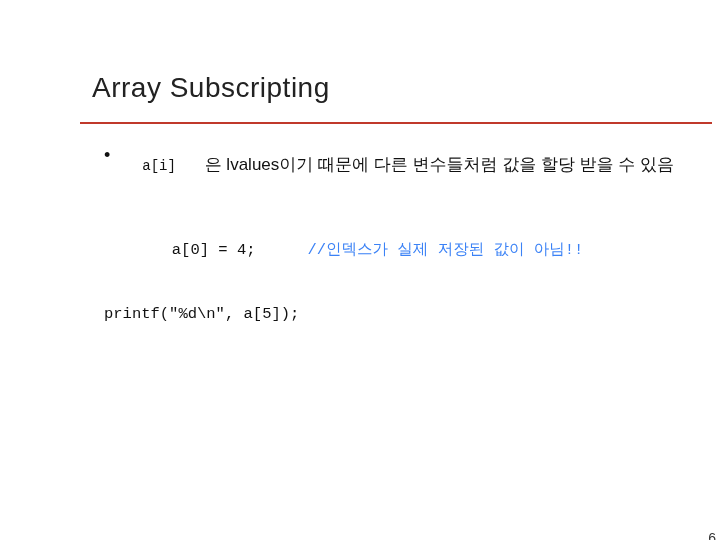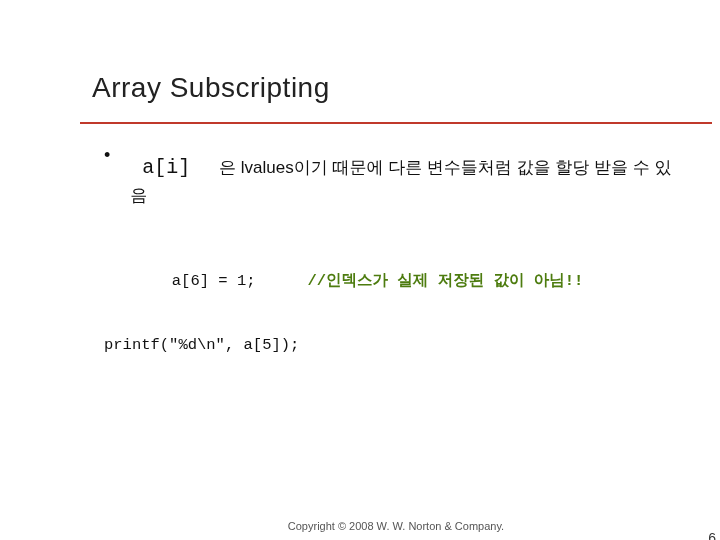--- a/index.html
+++ b/index.html
@@ -71,22 +71,21 @@
       margin-left: 24px;
       margin-top: 20px;
     }
 
     .code-line {
       display: block;
       white-space: pre;
     }
 
     .comment-text {
-      color: #4d7c0f;
-      font-weight: bold;
+      color: #3b82f6;
     }
 
     .footer {
       position: absolute;
       bottom: 18px;
       left: 0;
       right: 0;
       text-align: center;
     }
 
@@ -99,21 +98,21 @@
     .slide-number {
       position: absolute;
       bottom: 18px;
       right: 28px;
       font-size: 14px;
       color: #333333;
     }
 
     .keyword {
       font-family: 'Courier New', Courier, monospace;
-      font-size: 20px;
+      font-size: 14px;
       text-align: right;
     }
   </style>
 </head>
 <body>
 
 <div class="slide-container">
 
   <div class="title-area">
     <h1 class="slide-title">Array Subscripting</h1>
@@ -123,26 +122,25 @@
     <div class="bullet-item">
       <span class="bullet-dot">•</span>
       <span class="bullet-text">
         <span class="keyword">a[i]</span><span> 은 lvalues이기  때문에  다른  변수들처럼  값을  할당  받을 수 있음</span>
       </span>
     </div>
   </div>
 
   <div class="code-block">
     <span class="code-line">
-      <span>a[6] = 1;</span><span class="comment-text">   //인덱스가 실제 저장된 값이 아님!!</span>
+      <span>a[0] = 4;</span><span class="comment-text">   //인덱스가 실제 저장된 값이 아님!!</span>
     </span>
     <span class="code-line">printf("%d\n", a[5]);</span>
   </div>
 
   <div class="footer">
     <div class="footer-copyright">
-      <div>Copyright © 2008 W. W. Norton &amp; Company.</div>
     </div>
   </div>
 
   <div class="slide-number">6</div>
 
 </div>
 
 </body></html>

